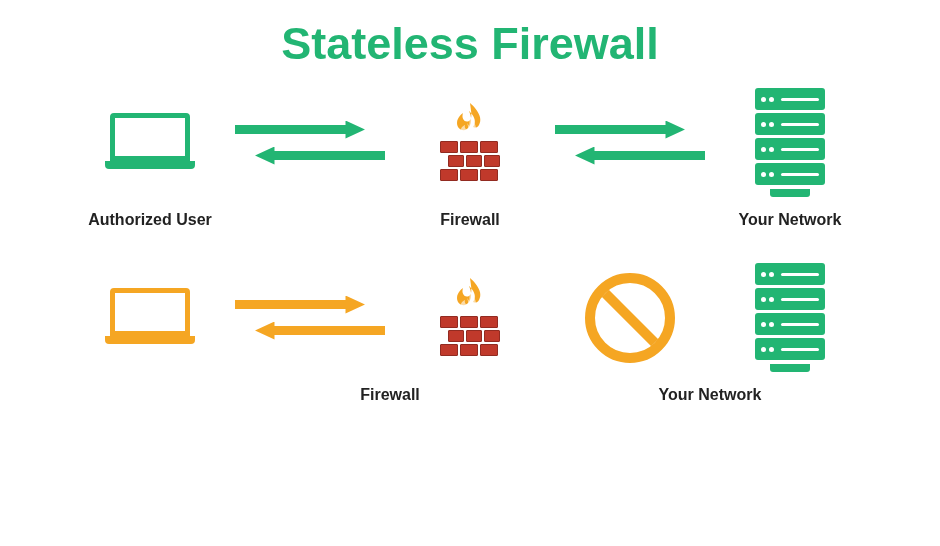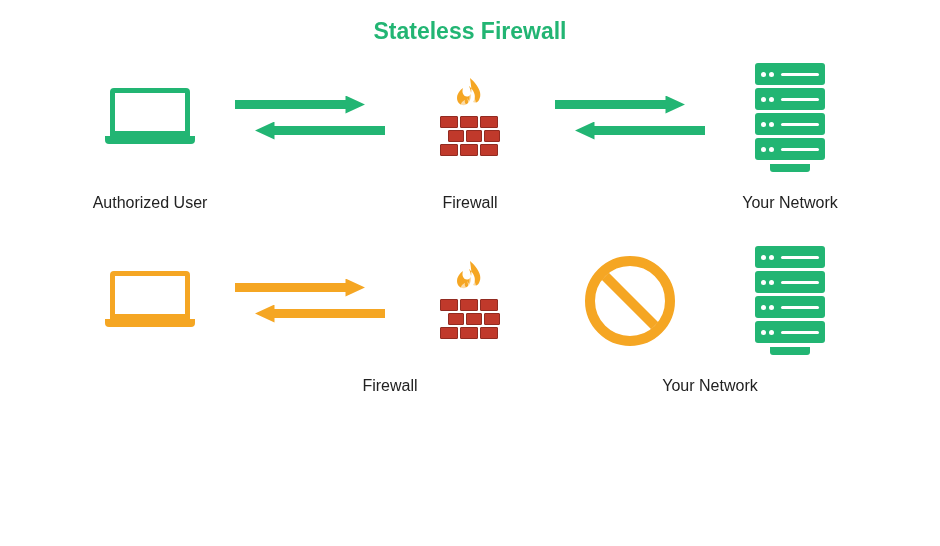--- a/index.html
+++ b/index.html
@@ -8,21 +8,21 @@
       height: 546px;
       background: #fff;
       font-family: Arial, sans-serif;
       display: flex;
       flex-direction: column;
       align-items: center;
       overflow: hidden;
     }
     h1 {
       color: #22b573;
-      font-size: 23px;
+      font-size: 45px;
       font-weight: bold;
       margin-top: 18px;
       margin-bottom: 10px;
     }
     .diagram {
       display: flex;
       flex-direction: column;
       width: 100%;
       padding: 0 40px;
     }
@@ -35,23 +35,23 @@
     }
     .icon-col {
       display: flex;
       flex-direction: column;
       align-items: center;
       width: 160px;
     }
     .label {
       font-size: 16px;
       color: #222;
-      margin-top: 18px;
+      margin-top: 10px;
       text-align: center;
-      font-weight: 400;
+      font-weight: 700;
     }
     .arrows-col {
       display: flex;
       flex-direction: column;
       align-items: center;
       justify-content: center;
       width: 160px;
       gap: 8px;
     }
     

